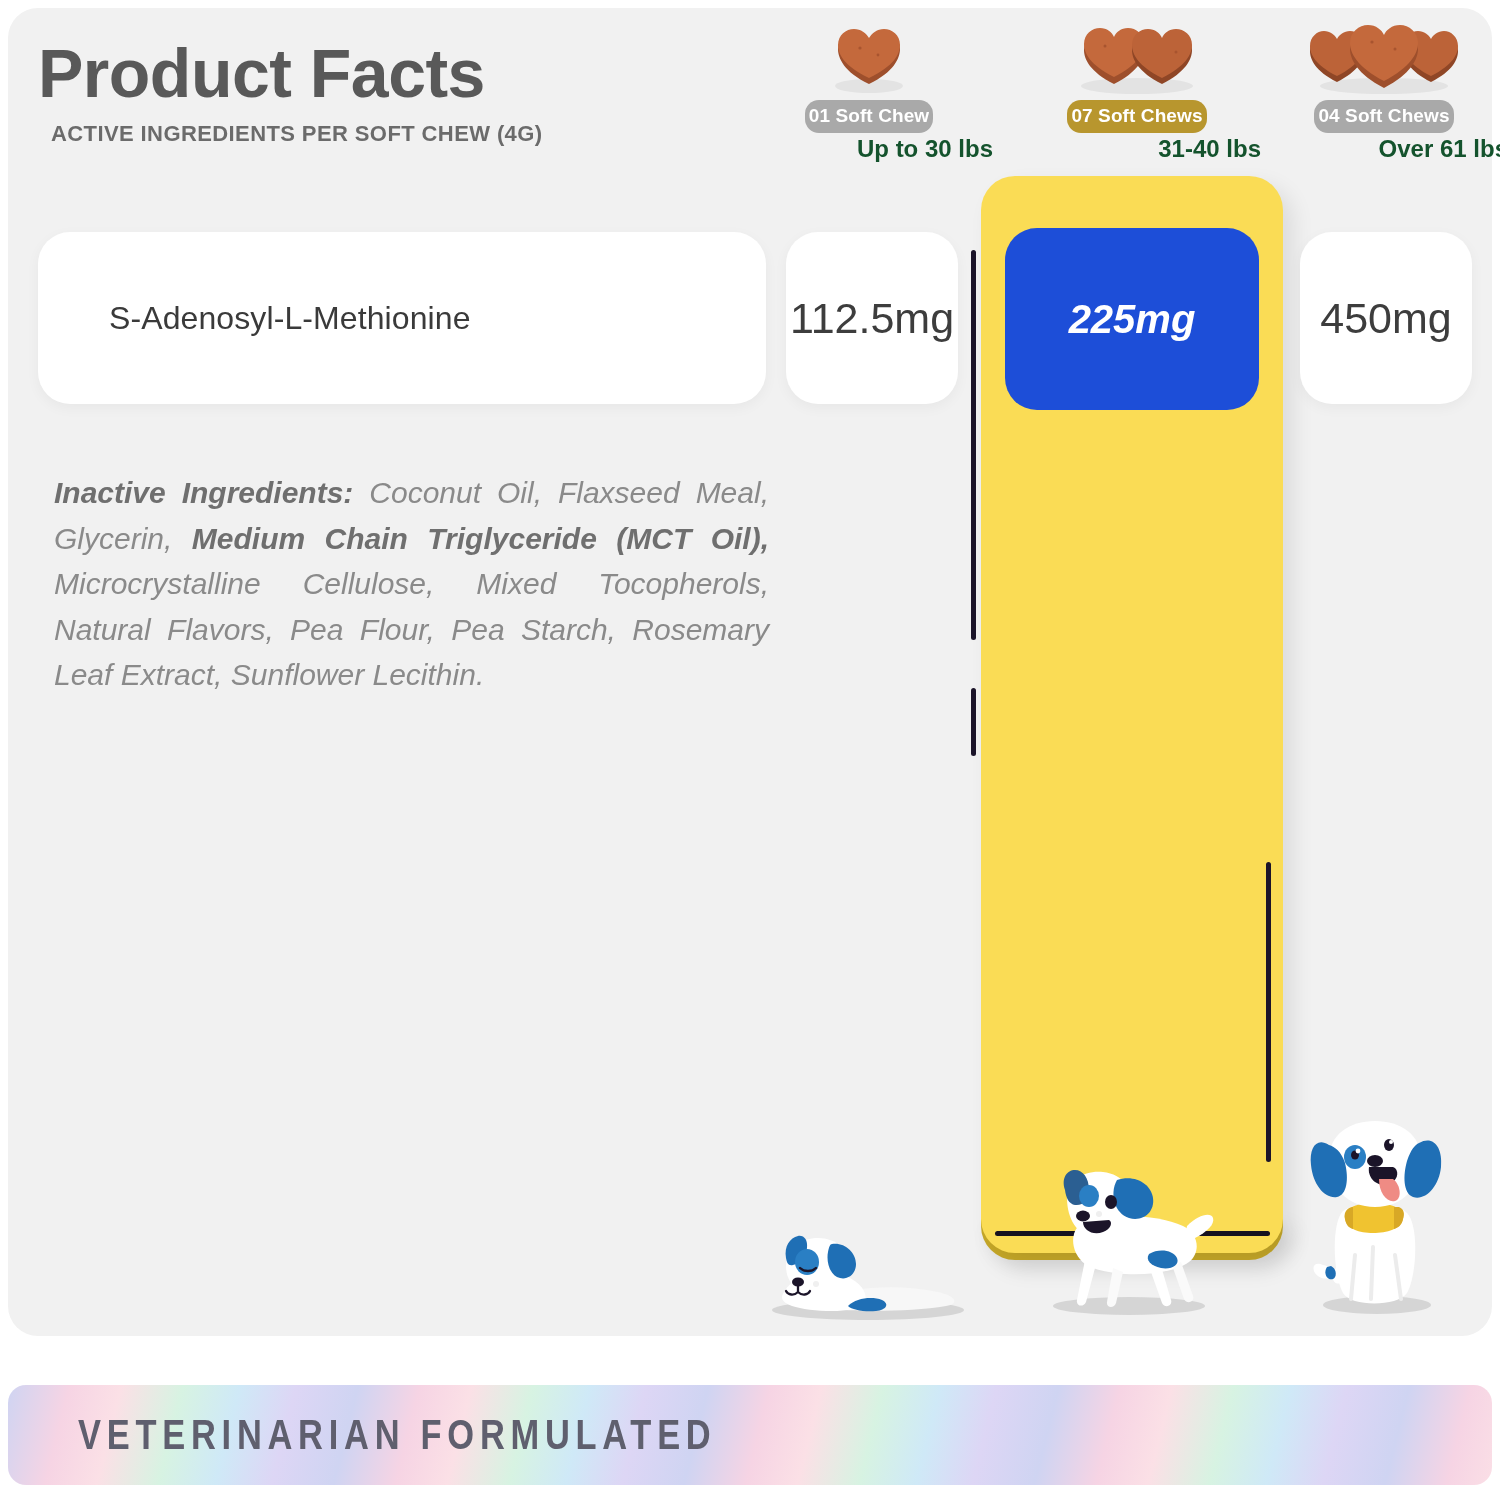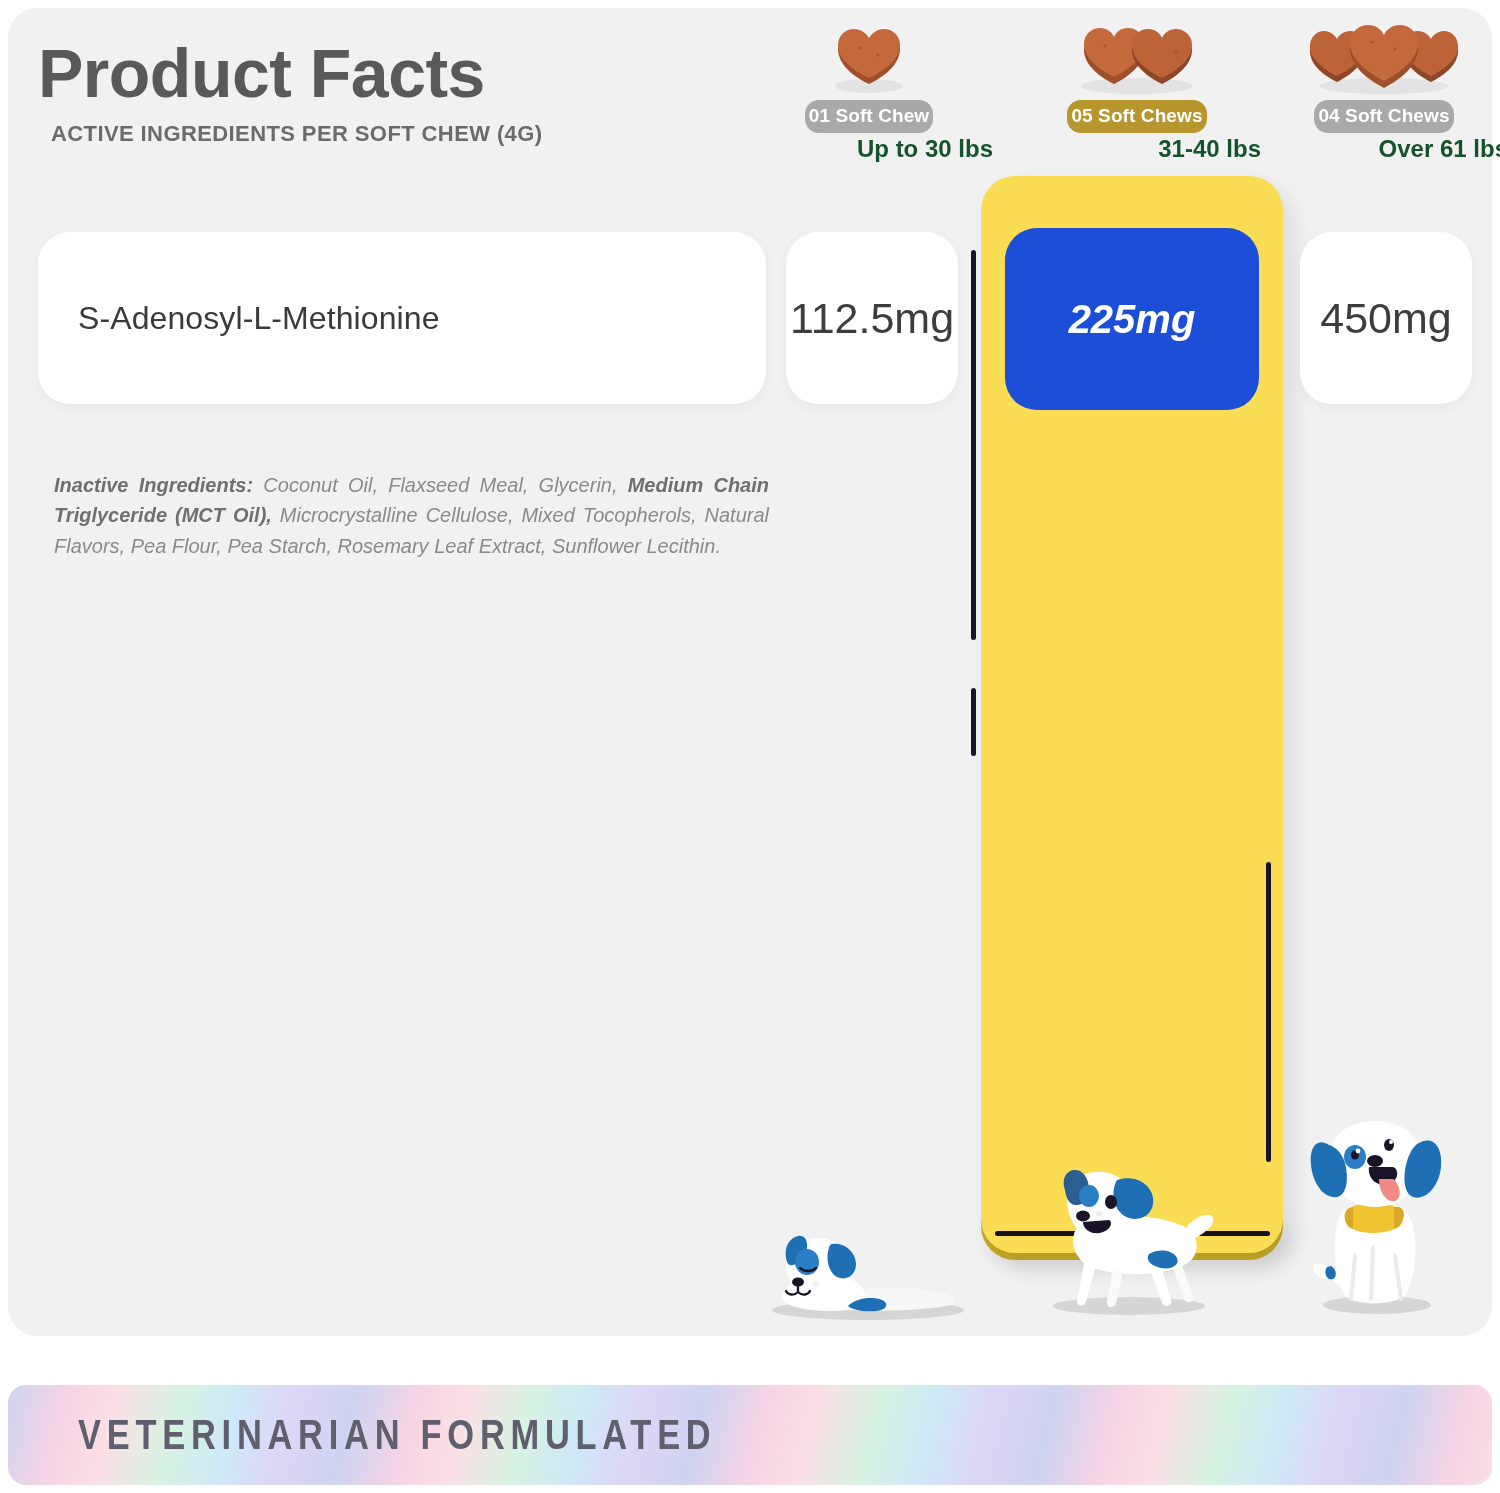--- a/index.html
+++ b/index.html
@@ -156,20 +156,21 @@
     border-radius: 32px;
     display: flex;
     align-items: center;
     padding-left: 40px;
     box-shadow: 0 4px 14px rgba(0,0,0,0.045);
   }
   .ing-name-card .txt {
     font-size: 32px;
     color: #3a3a3a;
     letter-spacing: 0.1px;
+    margin-left: 31px;
   }
 
   .val-card {
     position: absolute;
     top: 232px;
     width: 172px;
     height: 172px;
     border-radius: 32px;
     display: flex;
     align-items: center;
@@ -194,21 +195,21 @@
     font-style: italic;
     box-shadow: none;
   }
 
   
   .inactive {
     position: absolute;
     left: 54px;
     top: 470px;
     width: 715px;
-    font-size: 20px;
+    font-size: 30px;
     line-height: 1.52;
     color: #8a8a8a;
     font-style: italic;
     text-align: justify;
   }
   .inactive b {
     color: #6f6f6f;
     font-weight: bold;
   }
   .inactive .lead {
@@ -300,21 +301,21 @@
           <path d="M62 55 C38 43 32 31 32 22 C32 12 40 6 48 6 C55 6 60 10 62 15 C64 10 69 6 76 6 C84 6 92 12 92 22 C92 31 86 43 62 55 Z" fill="#c4693c"></path>
           <circle cx="53" cy="24" r="1.5" fill="#a8542f"></circle>
         </g>
         <g>
           <path d="M110 62 C86 50 80 37 80 28 C80 18 88 12 96 12 C103 12 108 16 110 21 C112 16 117 12 124 12 C132 12 140 18 140 28 C140 37 134 50 110 62 Z" fill="#8f4626"></path>
           <path d="M110 56 C86 44 80 32 80 23 C80 13 88 7 96 7 C103 7 108 11 110 16 C112 11 117 7 124 7 C132 7 140 13 140 23 C140 32 134 44 110 56 Z" fill="#bc6338"></path>
           <circle cx="124" cy="30" r="1.5" fill="#a8542f"></circle>
         </g>
       </svg>
     </div>
-    <div class="badge gold">05 Soft Chews</div>
+    <div class="badge gold">07 Soft Chews</div>
     <div class="weight">31-40 lbs</div>
   </div>
 
   <div class="dose-head c3">
     <div class="treat-wrap">
       <svg width="190" height="72" viewBox="0 0 190 72">
         <ellipse cx="95" cy="64" rx="64" ry="8" fill="#e3e3e3"></ellipse>
         <g>
           <path d="M48 60 C26 49 21 37 21 29 C21 20 28 14 35 14 C41 14 46 18 48 22 C50 18 55 14 61 14 C68 14 75 20 75 29 C75 37 70 49 48 60 Z" fill="#8f4626"></path>
           <path d="M48 54 C26 43 21 32 21 24 C21 15 28 9 35 9 C41 9 46 13 48 17 C50 13 55 9 61 9 C68 9 75 15 75 24 C75 32 70 43 48 54 Z" fill="#bc6338"></path>

